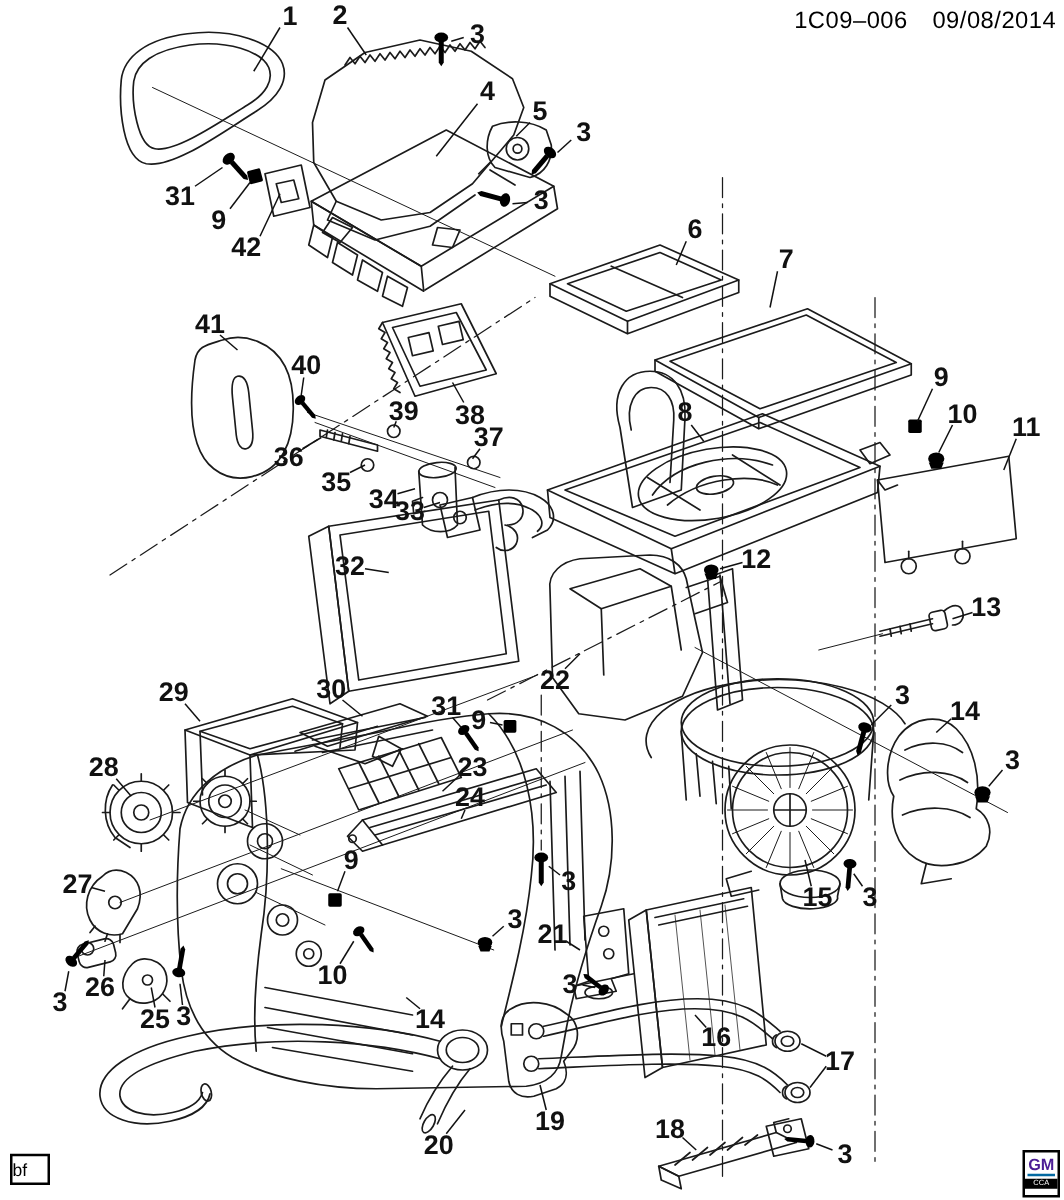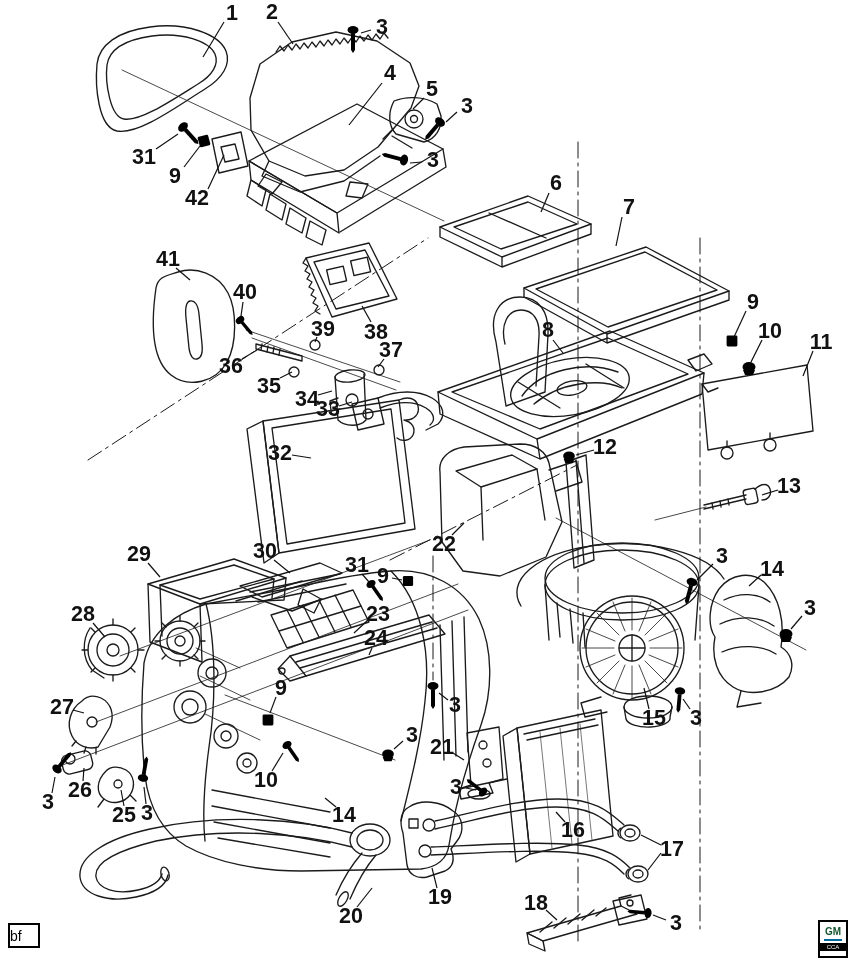--- a/index.html
+++ b/index.html
@@ -16,30 +16,34 @@
   .dash{stroke-dasharray:16 5 3 5;stroke-width:1 !important;}
   #callouts text{font-family:"Liberation Sans",sans-serif;font-size:21.5px;font-weight:bold;
      fill:#111;text-anchor:middle;dominant-baseline:central;stroke:none;}
   #callouts line{stroke:#111;stroke-width:1.2;}
   .bf-badge{position:absolute;left:8px;top:923px;width:28px;height:21px;border:2px solid #000;
      font-size:14px;color:#000;display:flex;align-items:center;justify-content:flex-start;}
   .gm-badge{position:absolute;left:818px;top:920px;width:30px;height:38px;background:#000;
      display:flex;align-items:stretch;}
   .gm-inner{background:#fff;margin:2px;flex:1;display:flex;flex-direction:column;
      align-items:center;justify-content:flex-start;}
-  .gm-text{font-weight:bold;font-size:10px;line-height:15px;border-bottom:2px solid #0369a1;
-     padding:0 1px;margin-top:2px;color:#14532d;}
+  .gm-text{font-weight:bold;font-size:13px;line-height:15px;border-bottom:2px solid #0369a1;
+     padding:0 1px;margin-top:2px;color:#4c1d95;}
   .gm-sub{background:#000;color:#fff;font-size:6px;line-height:8px;width:100%;
      text-align:center;margin-top:2px;}
 </style>
 </head>
 <body>
 
 <div class="page">
 
+  <div class="header">
+    <span class="code">1C09–006</span>
+    <span class="date">09/08/2014</span>
+  </div>
 
   <svg width="851" height="960" viewBox="0 0 851 960">
     <defs>
       <pattern id="hatch" width="26" height="26" patternUnits="userSpaceOnUse" patternTransform="rotate(24)">
         <path d="M0,0 L0,26 M0,0 L26,0" stroke="#1b1b1b" stroke-width="0.9" fill="none"></path>
       </pattern>
       <pattern id="grid4" width="26" height="24" patternUnits="userSpaceOnUse" patternTransform="rotate(-27)">
         <path d="M0,0 H26 M0,0 V24" stroke="#1b1b1b" stroke-width="0.9" fill="none"></path>
       </pattern>
       <pattern id="pleat" width="7" height="7" patternUnits="userSpaceOnUse" patternTransform="rotate(70)">

